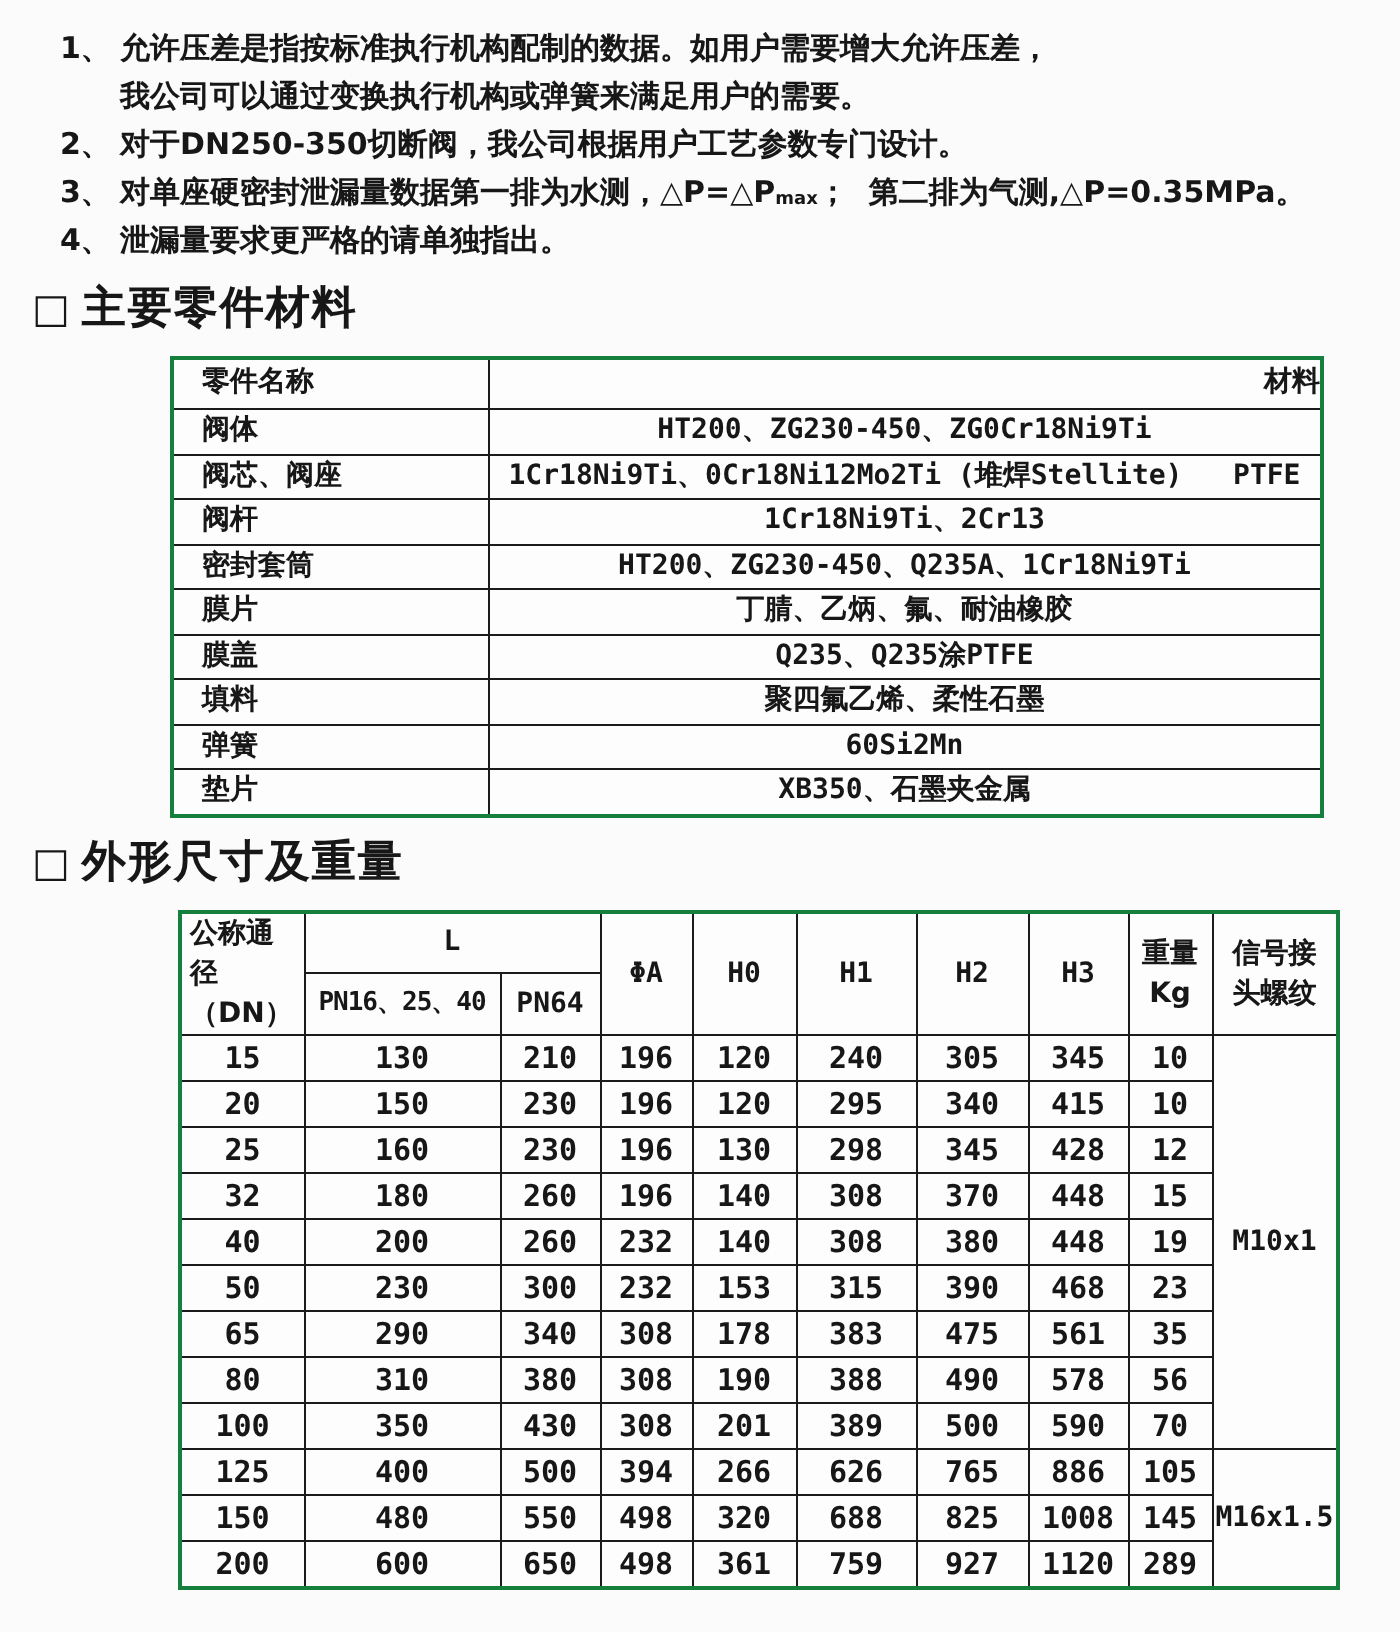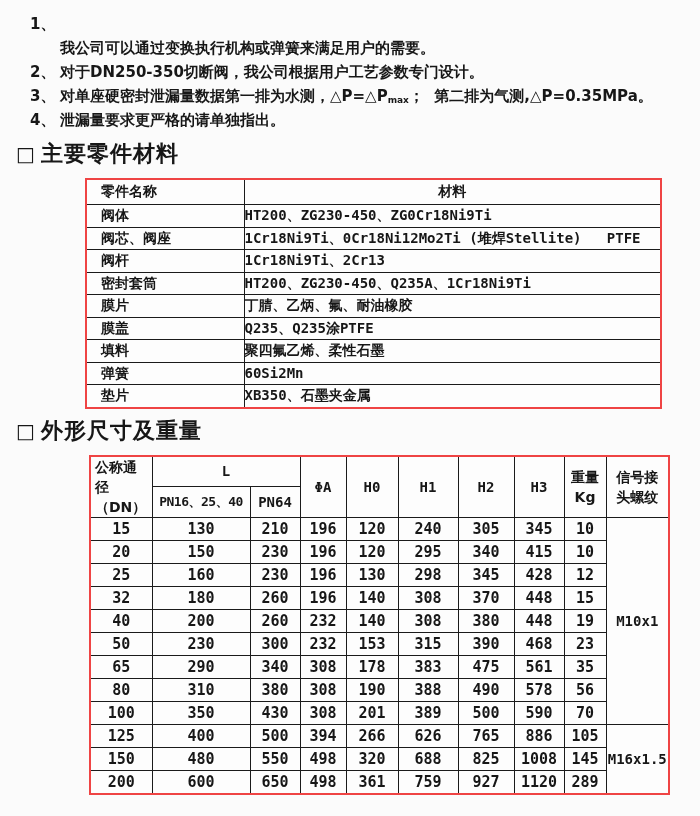--- a/index.html
+++ b/index.html
@@ -24,32 +24,32 @@
   .section-title{
     display:flex;align-items:center;
     font-size:22px;letter-spacing:1px;
     margin:7px 0 9px 16px;
   }
   .section-title .sq{font-size:20px;margin-right:5px;line-height:1;}
 
   
   table{border-collapse:collapse;background:#fdfdfd;}
   th,td{border:1.5px solid #1b1b1b;padding:0;}
-  table{border:2px solid #ef4444;}
+  table{border:2px solid #15803d;}
 
   
   .mat-table{margin-left:85px;width:577px;font-size:14px;table-layout:fixed;}
   .mat-table .c-name{width:158px;}
   .mat-table th,.mat-table td{height:21.5px;line-height:21.5px;}
   .mat-table .name{text-align:left;padding-left:14px;}
   .mat-table .mat{
-    text-align:left;white-space:pre-wrap;
+    text-align:center;white-space:pre-wrap;
     font-family:"DejaVu Sans Mono","DejaVu Sans",monospace;
   }
-  .mat-table thead th{height:24px;}
+  .mat-table thead th{height:24px;text-align:right;}
   .mat-table thead .name{font-family:"DejaVu Sans",sans-serif;}
 
   
   .dim-table{
     margin-left:89px;width:579px;table-layout:fixed;
     font-family:"DejaVu Sans Mono","DejaVu Sans",monospace;
     font-size:15px;
   }
   .dim-table thead th{height:23px;line-height:20px;font-size:14px;font-weight:bold;}
   .dim-table thead th div{line-height:20px;}
@@ -63,20 +63,21 @@
   .footer{margin-top:8px;text-align:center;font-size:15px;line-height:23px;white-space:pre-wrap;}
 </style>
 </head>
 <body>
 
 <div class="page">
 
   <div class="notes">
     <div class="note">
       <span class="nnum">1、</span>
+      <span>允许压差是指按标准执行机构配制的数据。如用户需要增大允许压差，</span>
     </div>
     <div class="note cont">
       <span>我公司可以通过变换执行机构或弹簧来满足用户的需要。</span>
     </div>
     <div class="note">
       <span class="nnum">2、</span>
       <span>对于DN250-350切断阀，我公司根据用户工艺参数专门设计。</span>
     </div>
     <div class="note">
       <span class="nnum">3、</span>

